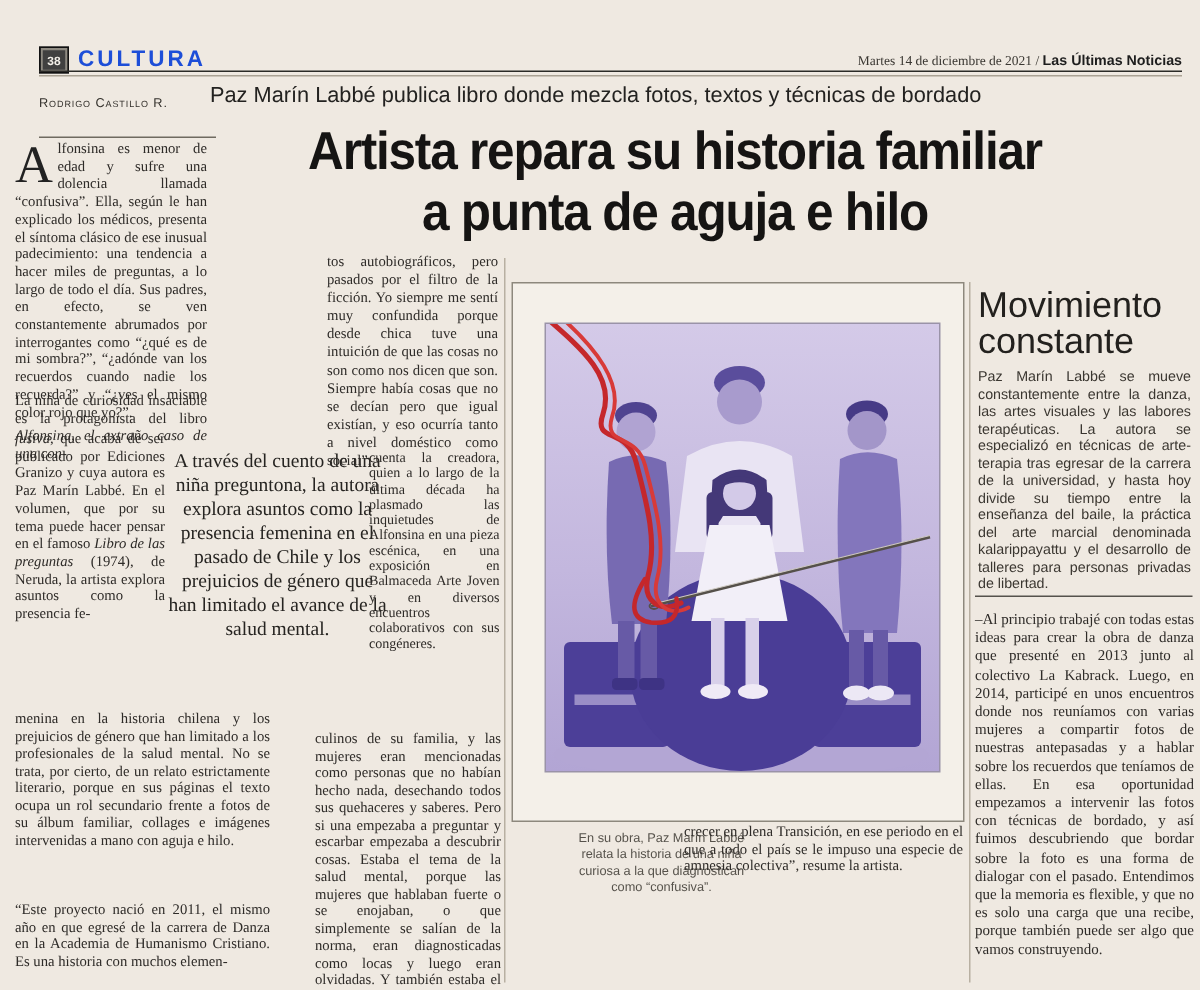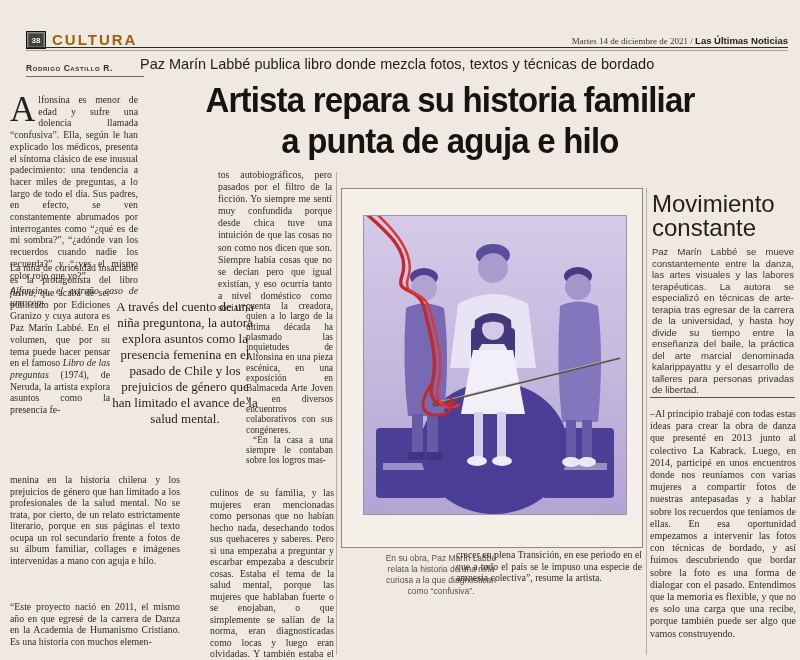--- a/index.html
+++ b/index.html
@@ -12,34 +12,33 @@
   .abs{position:absolute;}
   
   .pagenum-box{
     width:18px;height:16px;background:#404040;color:#f2efe9;
     font-family:"Liberation Sans",sans-serif;font-size:8px;font-weight:bold;
     display:flex;align-items:center;justify-content:center;
     border:1px solid #111;box-shadow:inset 0 0 0 1.5px #8f8b82;
   }
   .section-label{
     font-family:"Liberation Sans",sans-serif;font-weight:bold;
-    font-size:15px;letter-spacing:2px;color:#a16207;
+    font-size:15px;letter-spacing:2px;color:#1d4ed8;
   }
   .date-line{
     font-family:"Liberation Serif",serif;font-size:9px;color:#3a3732;
     white-space:nowrap;
   }
   .date-line b{font-family:"Liberation Sans",sans-serif;font-size:9.5px;color:#1d1d1d;}
   .rule{background:#2b2a27;height:1px;}
   .rule-light{background:#aaa294;height:1px;}
   .byline{
     font-family:"Liberation Sans",sans-serif;font-size:8.5px;letter-spacing:.6px;
     color:#34312c;font-variant:small-caps;border-bottom:1px solid #6f6a60;
-    padding-bottom:3px;
-    font-weight:bold;
+    padding-bottom:18px;
   }
   .kicker{
     font-family:"Liberation Sans",sans-serif;font-size:14.5px;color:#232220;
     text-align:left;white-space:nowrap;
   }
   .headline{
     font-family:"Liberation Sans",sans-serif;font-weight:bold;color:#151413;
     font-size:33px;letter-spacing:-0.8px;text-align:center;white-space:nowrap;
     transform:scaleY(1.08);transform-origin:top;
   }
@@ -106,21 +105,20 @@
 </div>
 <div class="abs body-col" style="left:10px;top:601px;width:170px;line-height:11.5px;">
   <span>“Este proyecto nació en 2011, el mismo año en que egresé de la carrera de Danza en la Academia de Humanismo Cristiano. Es una historia con muchos elemen-</span>
 </div>
 
 <div class="abs pull-quote" style="left:112px;top:299px;width:146px;">A través del cuento de una niña preguntona, la autora explora asuntos como la presencia femenina en el pasado de Chile y los prejuicios de género que han limitado el avance de la salud mental.</div>
 
 <div class="abs body-col" style="left:218px;top:169px;width:114px;line-height:12.1px;">tos autobiográficos, pero pasados por el filtro de la ficción. Yo siempre me sentí muy confundida porque desde chica tuve una intuición de que las cosas no son como nos dicen que son. Siempre había cosas que no se decían pero que igual existían, y eso ocurría tanto a nivel doméstico como social”,</div>
 <div class="abs body-col" style="left:246px;top:301px;width:87px;font-size:9.4px;line-height:10.3px;">
   <div>cuenta la creadora, quien a lo largo de la última década ha plasmado las inquietudes de Alfonsina en una pieza escénica, en una exposición en Balmaceda Arte Joven y en diversos encuentros colaborativos con sus congéneres.</div>
-  <div style="text-indent:7px;">“En la casa a una siempre le contaban sobre los logros mas-</div>
 </div>
 <div class="abs body-col" style="left:210px;top:487px;width:124px;line-height:11.5px;">culinos de su familia, y las mujeres eran mencionadas como personas que no habían hecho nada, desechando todos sus quehaceres y saberes. Pero si una empezaba a preguntar y escarbar empezaba a descubrir cosas. Estaba el tema de la salud mental, porque las mujeres que hablaban fuerte o se enojaban, o que simplemente se salían de la norma, eran diagnosticadas como locas y luego eran olvidadas. Y también estaba el tema político-social, porque yo nací en 1987 y me tocó</div>
 
 <div class="abs vrule" style="left:336px;top:172px;height:483px;"></div>
 <div class="abs vrule" style="left:646px;top:188px;height:467px;"></div>
 
 <div class="abs photo-frame" style="left:341px;top:188px;width:300px;height:358px;">
   <svg class="abs photo-inner" style="left:21px;top:26px;" width="262" height="298" viewBox="0 0 262 298" aria-hidden="true">
     <defs>
       <linearGradient id="bgGrad" x1="0" y1="0" x2="0" y2="1">

